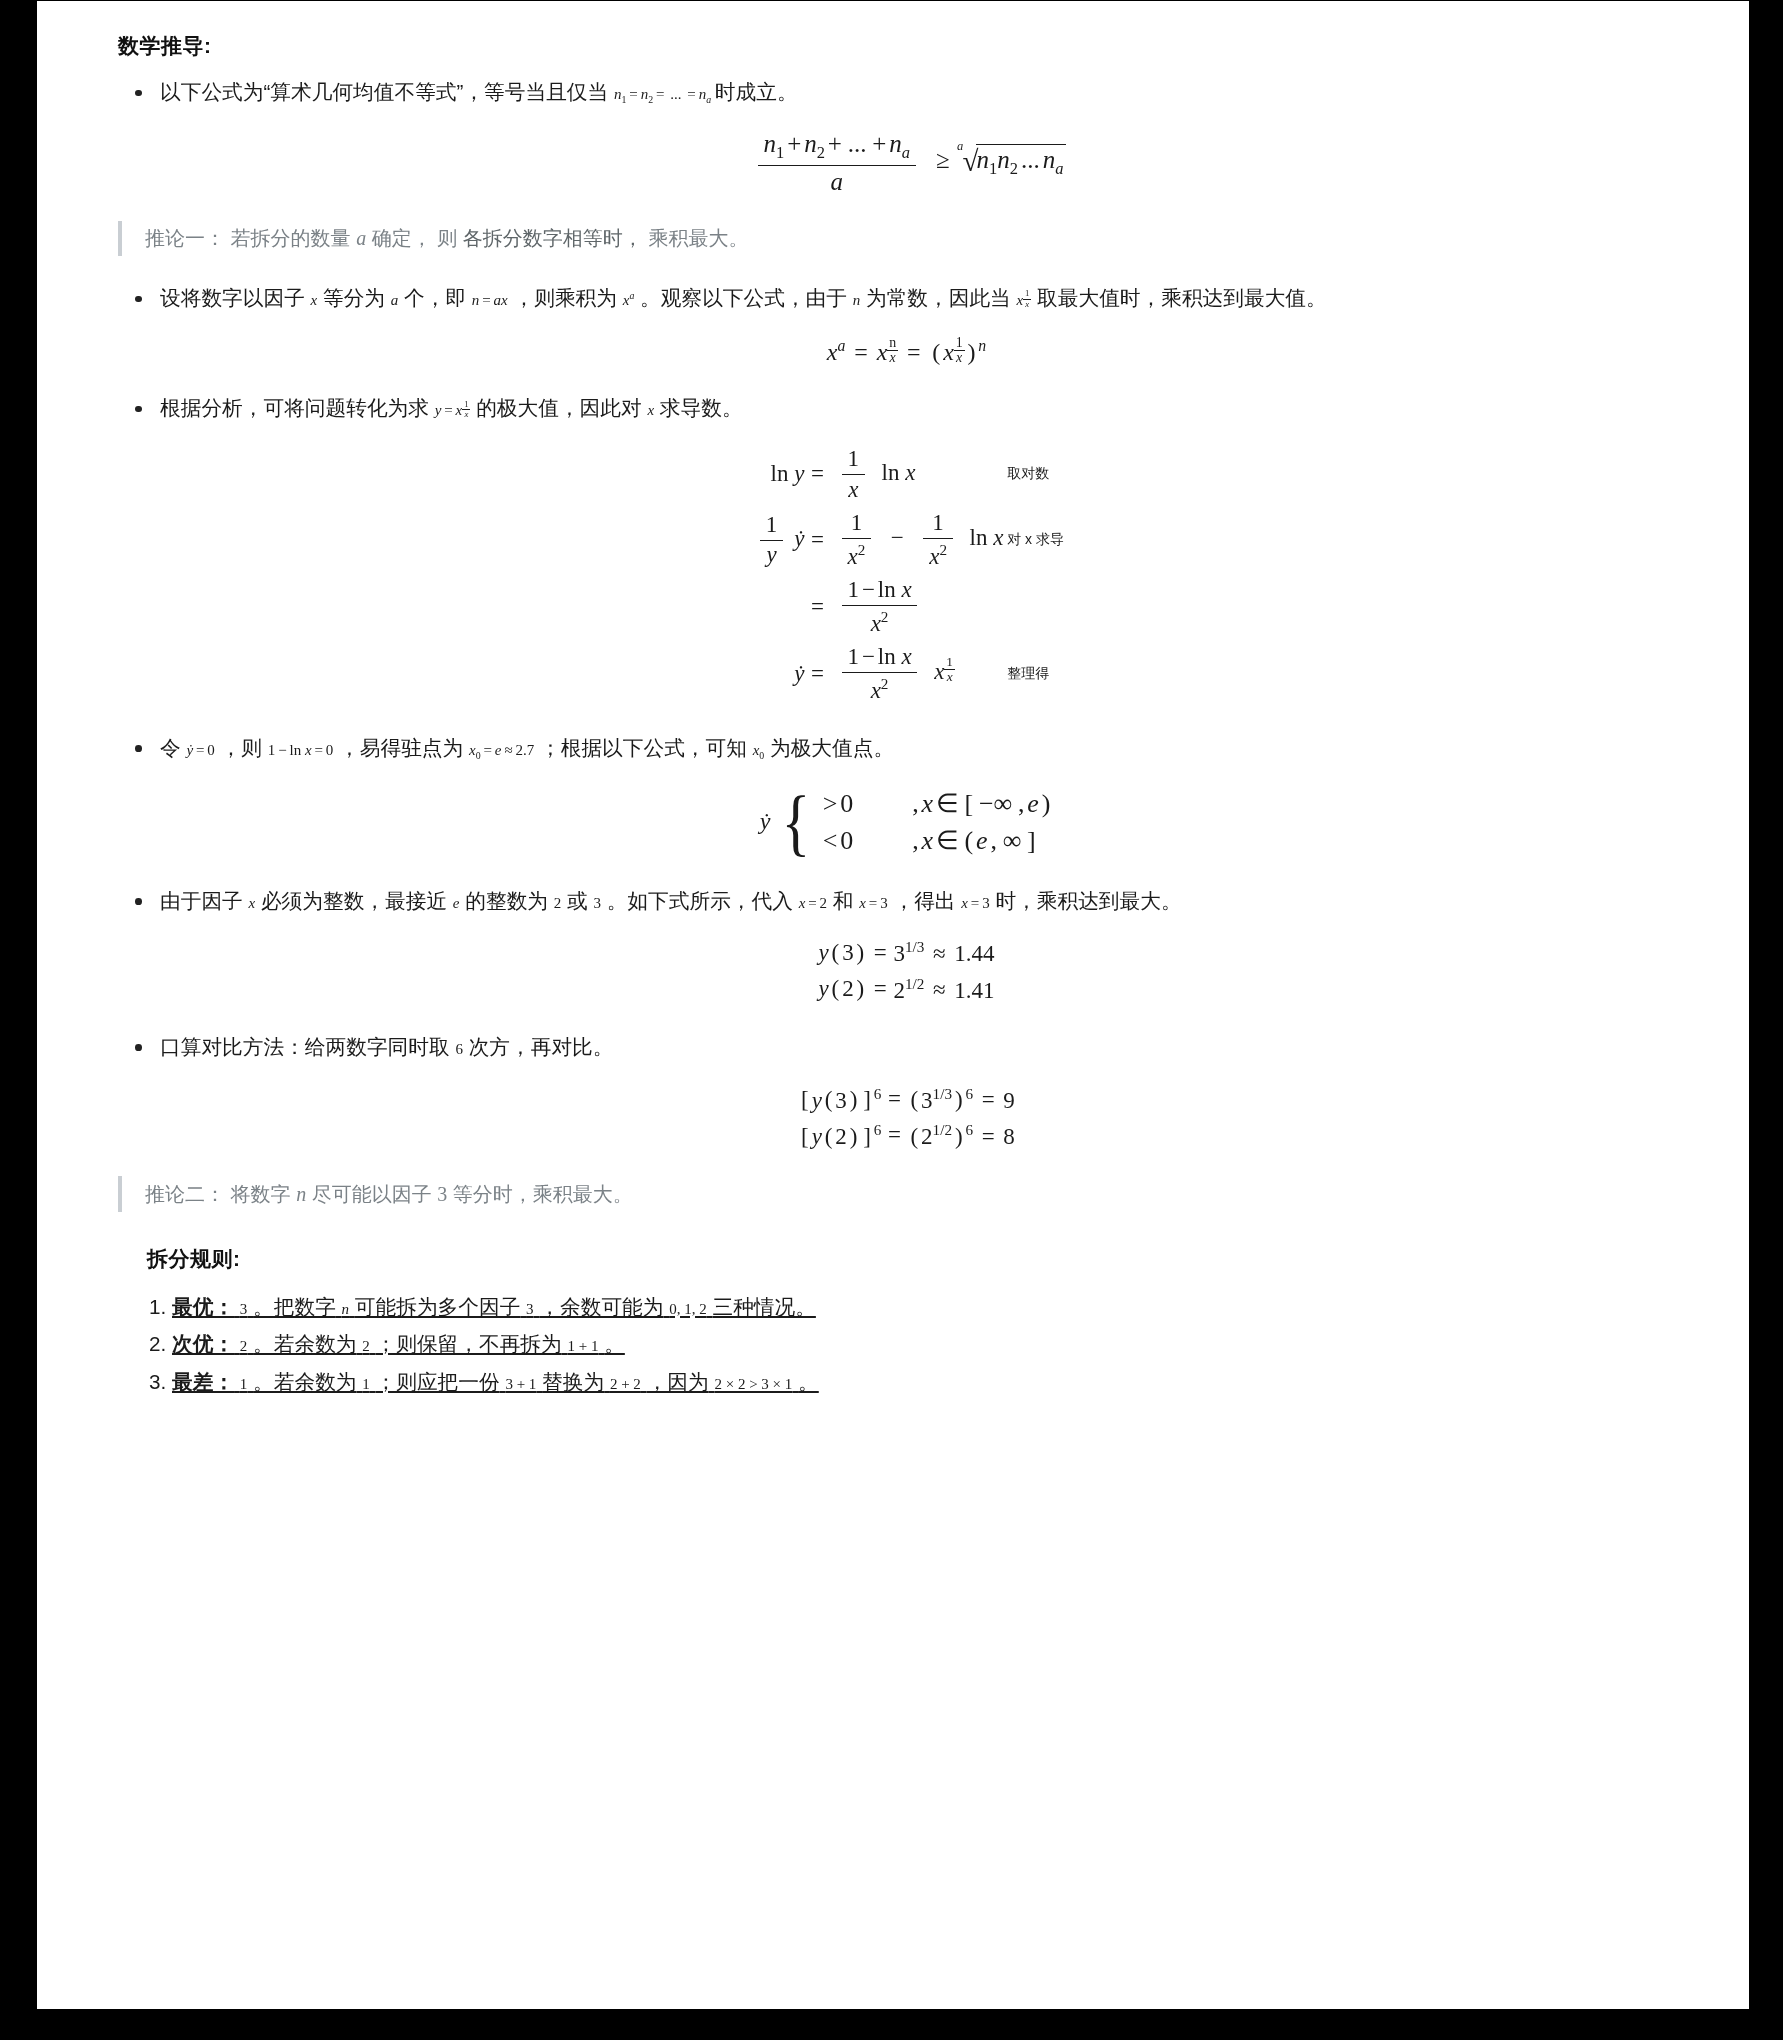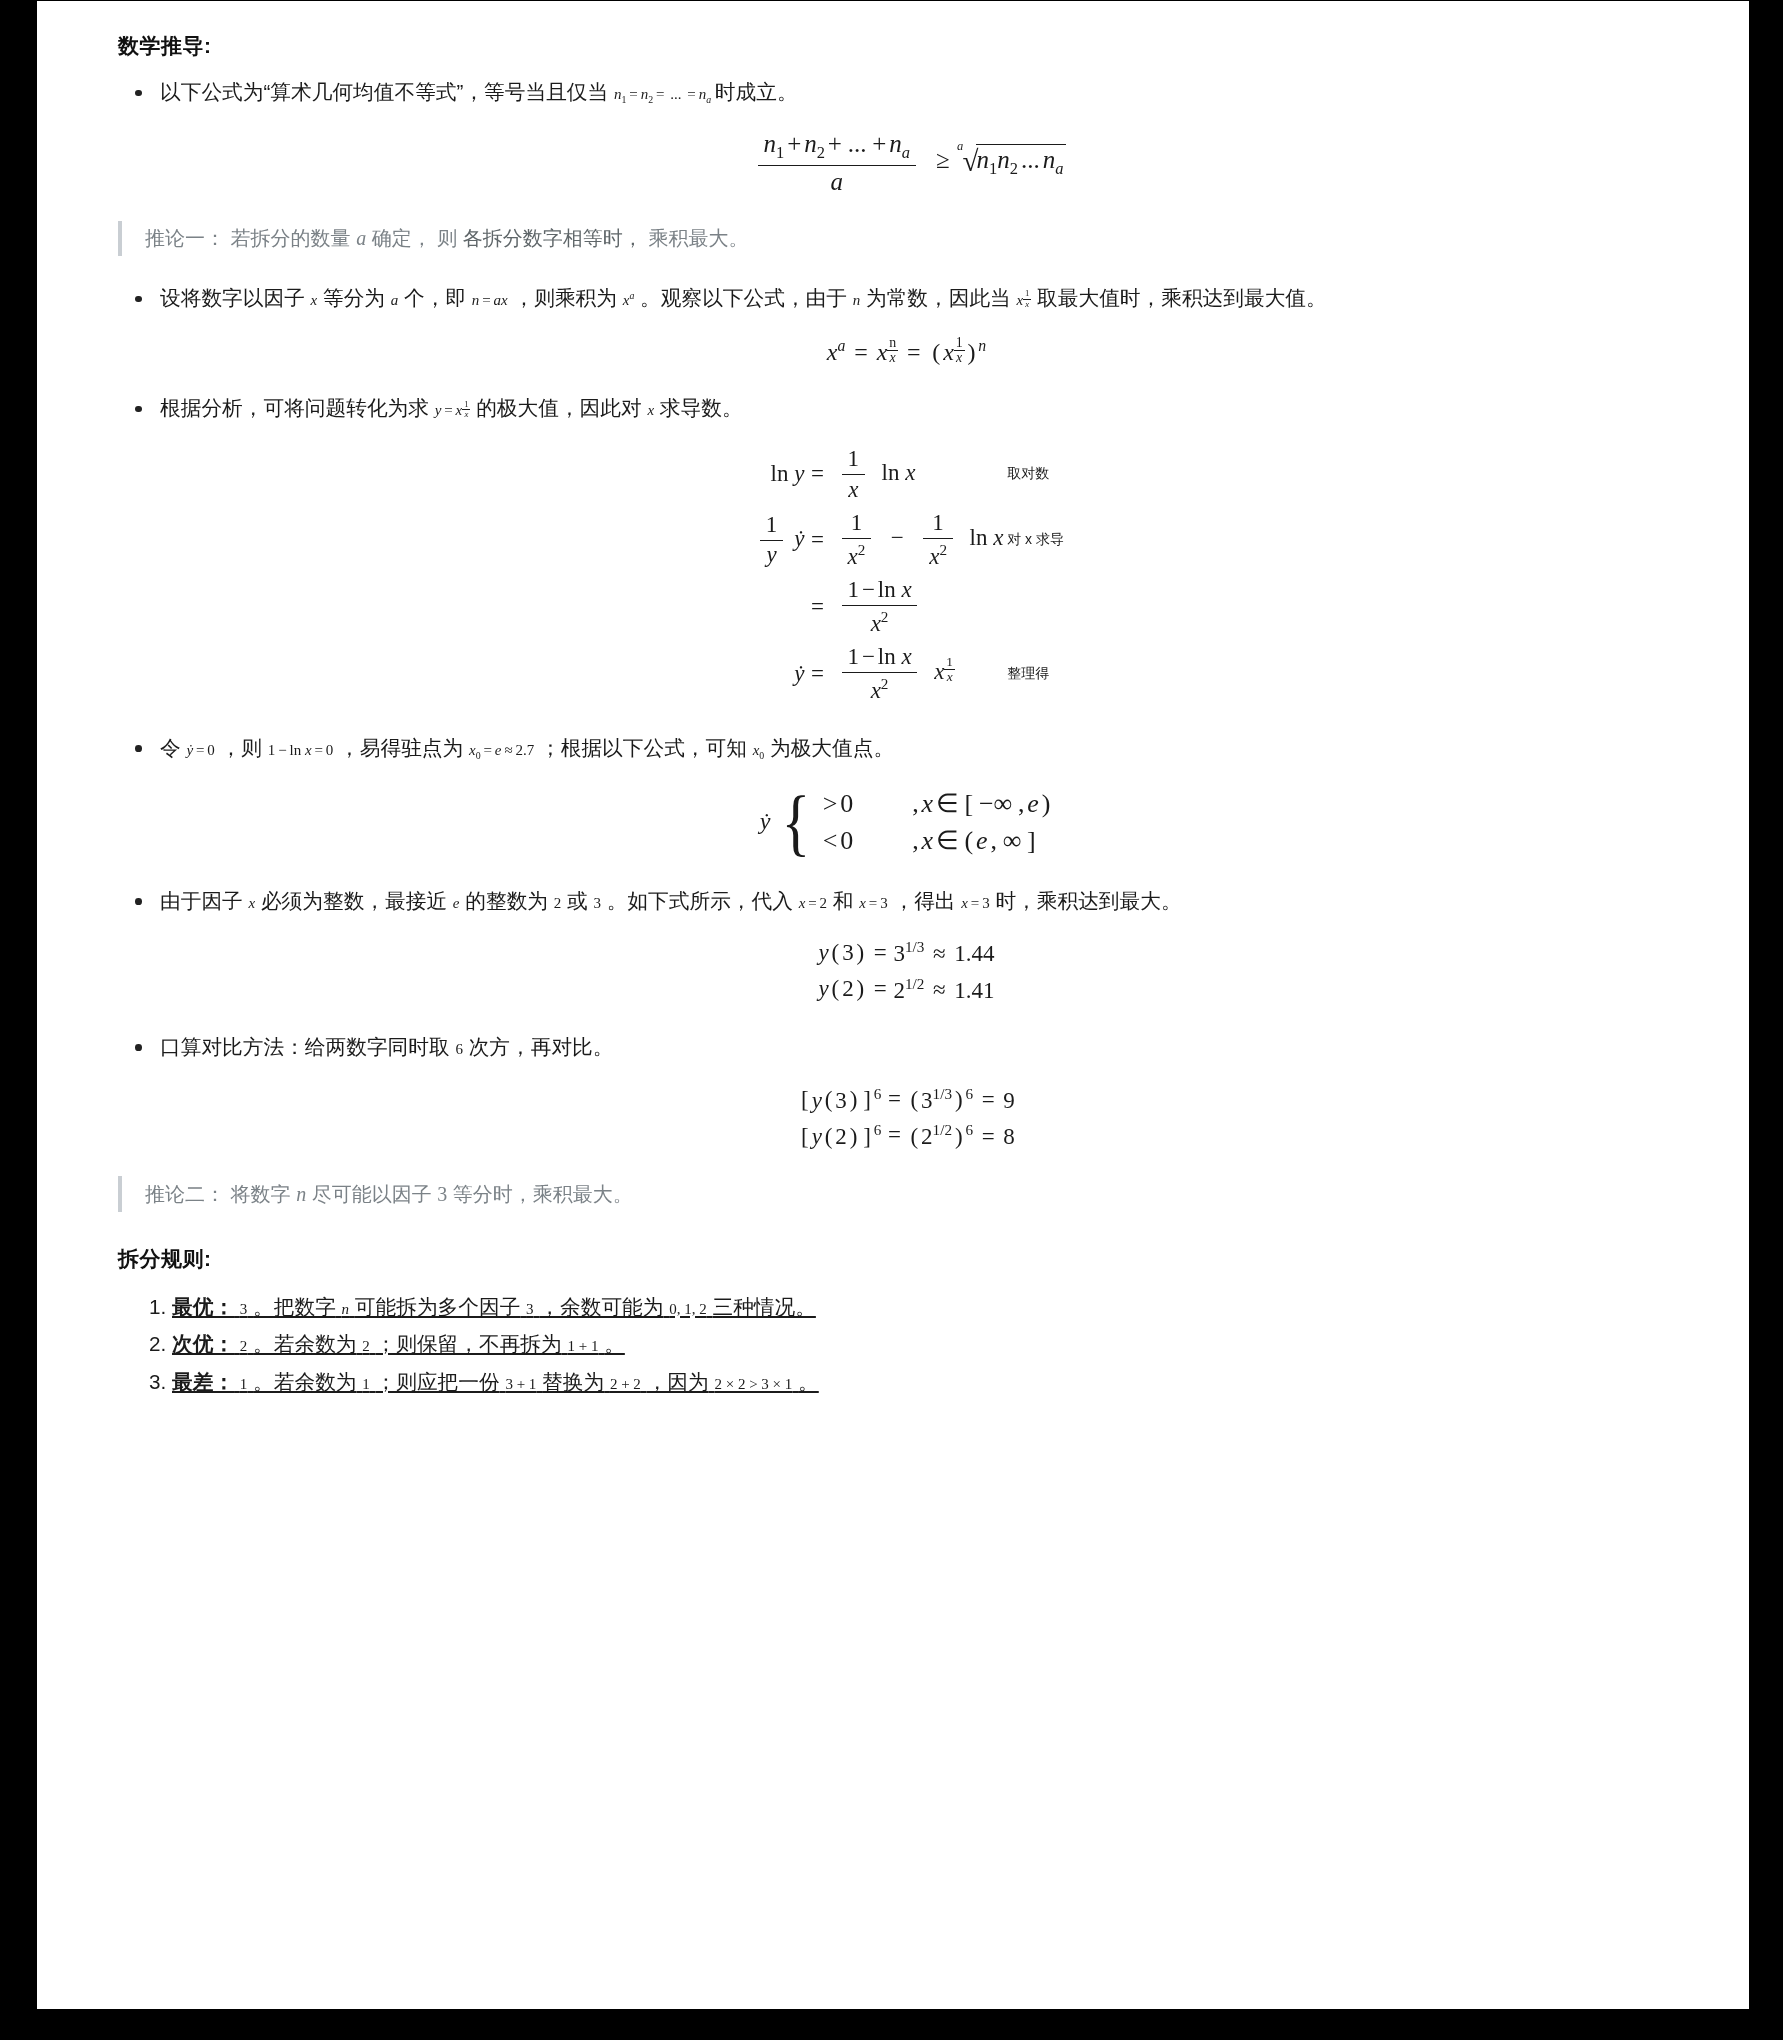--- a/index.html
+++ b/index.html
@@ -423,21 +423,21 @@
 
     <blockquote class="quote">
       <span>推论二：</span>
       <span>将数字</span>
       <span class="inline-math mi">n</span>
       <span>尽可能以因子</span>
       <span class="inline-math mn">3</span>
       <span>等分时，乘积最大。</span>
     </blockquote>
 
-    <div class="section-title" style="margin-top:33px;">拆分规则:</div>
+    <div class="section-title" style="margin-top:33px;margin-left:29px;">拆分规则:</div>
 
     <ol class="rules">
       <li>
         <b>最优：</b>
         <span class="inline-math mn">3</span>
         <span>。把数字</span>
         <span class="inline-math mi">n</span>
         <span>可能拆为多个因子</span>
         <span class="inline-math mn">3</span>
         <span>，余数可能为</span>

